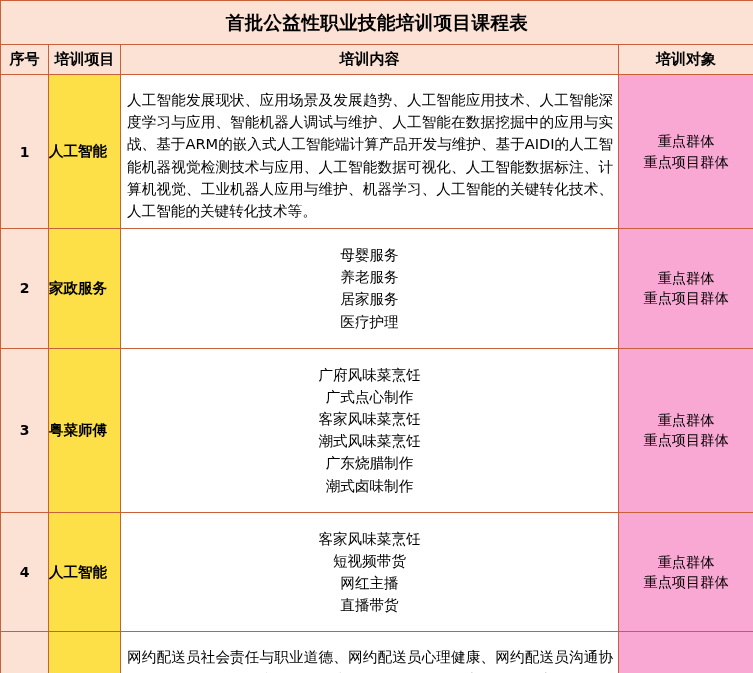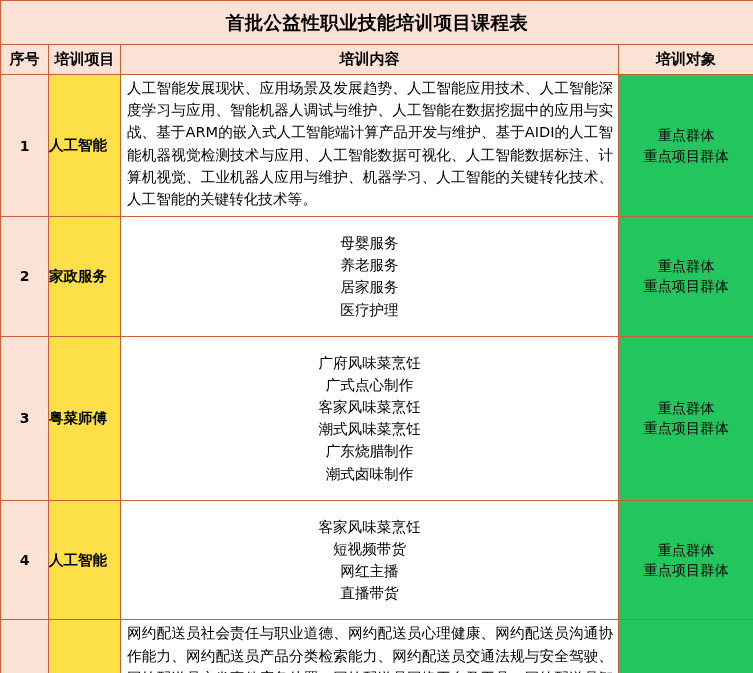--- a/index.html
+++ b/index.html
@@ -84,31 +84,31 @@
   .c-content {
     background: #ffffff;
     color: #000000;
     font-size: 14.6px;
     line-height: 1.52;
     border-color: #3a3a3a;
   }
   .c-content.just {
     text-align: justify;
     text-align-last: left;
-    padding: 2px 5px 6px 6px;
+    padding: 14px 5px 6px 6px;
   }
   .c-content.listed {
     text-align: center;
     padding: 15px 0;
   }
   .c-content .ln {
     display: block;
   }
   .c-target {
-    background: #22c55e;
+    background: #f9a8d4;
     text-align: center;
     font-size: 14.2px;
     line-height: 1.45;
     color: #000000;
     border-color: #3a3a3a;
   }
   .c-target .ln { display: block; }
 
   
   table.course-table tr:first-child td { border-top-color: #c8603a; }

